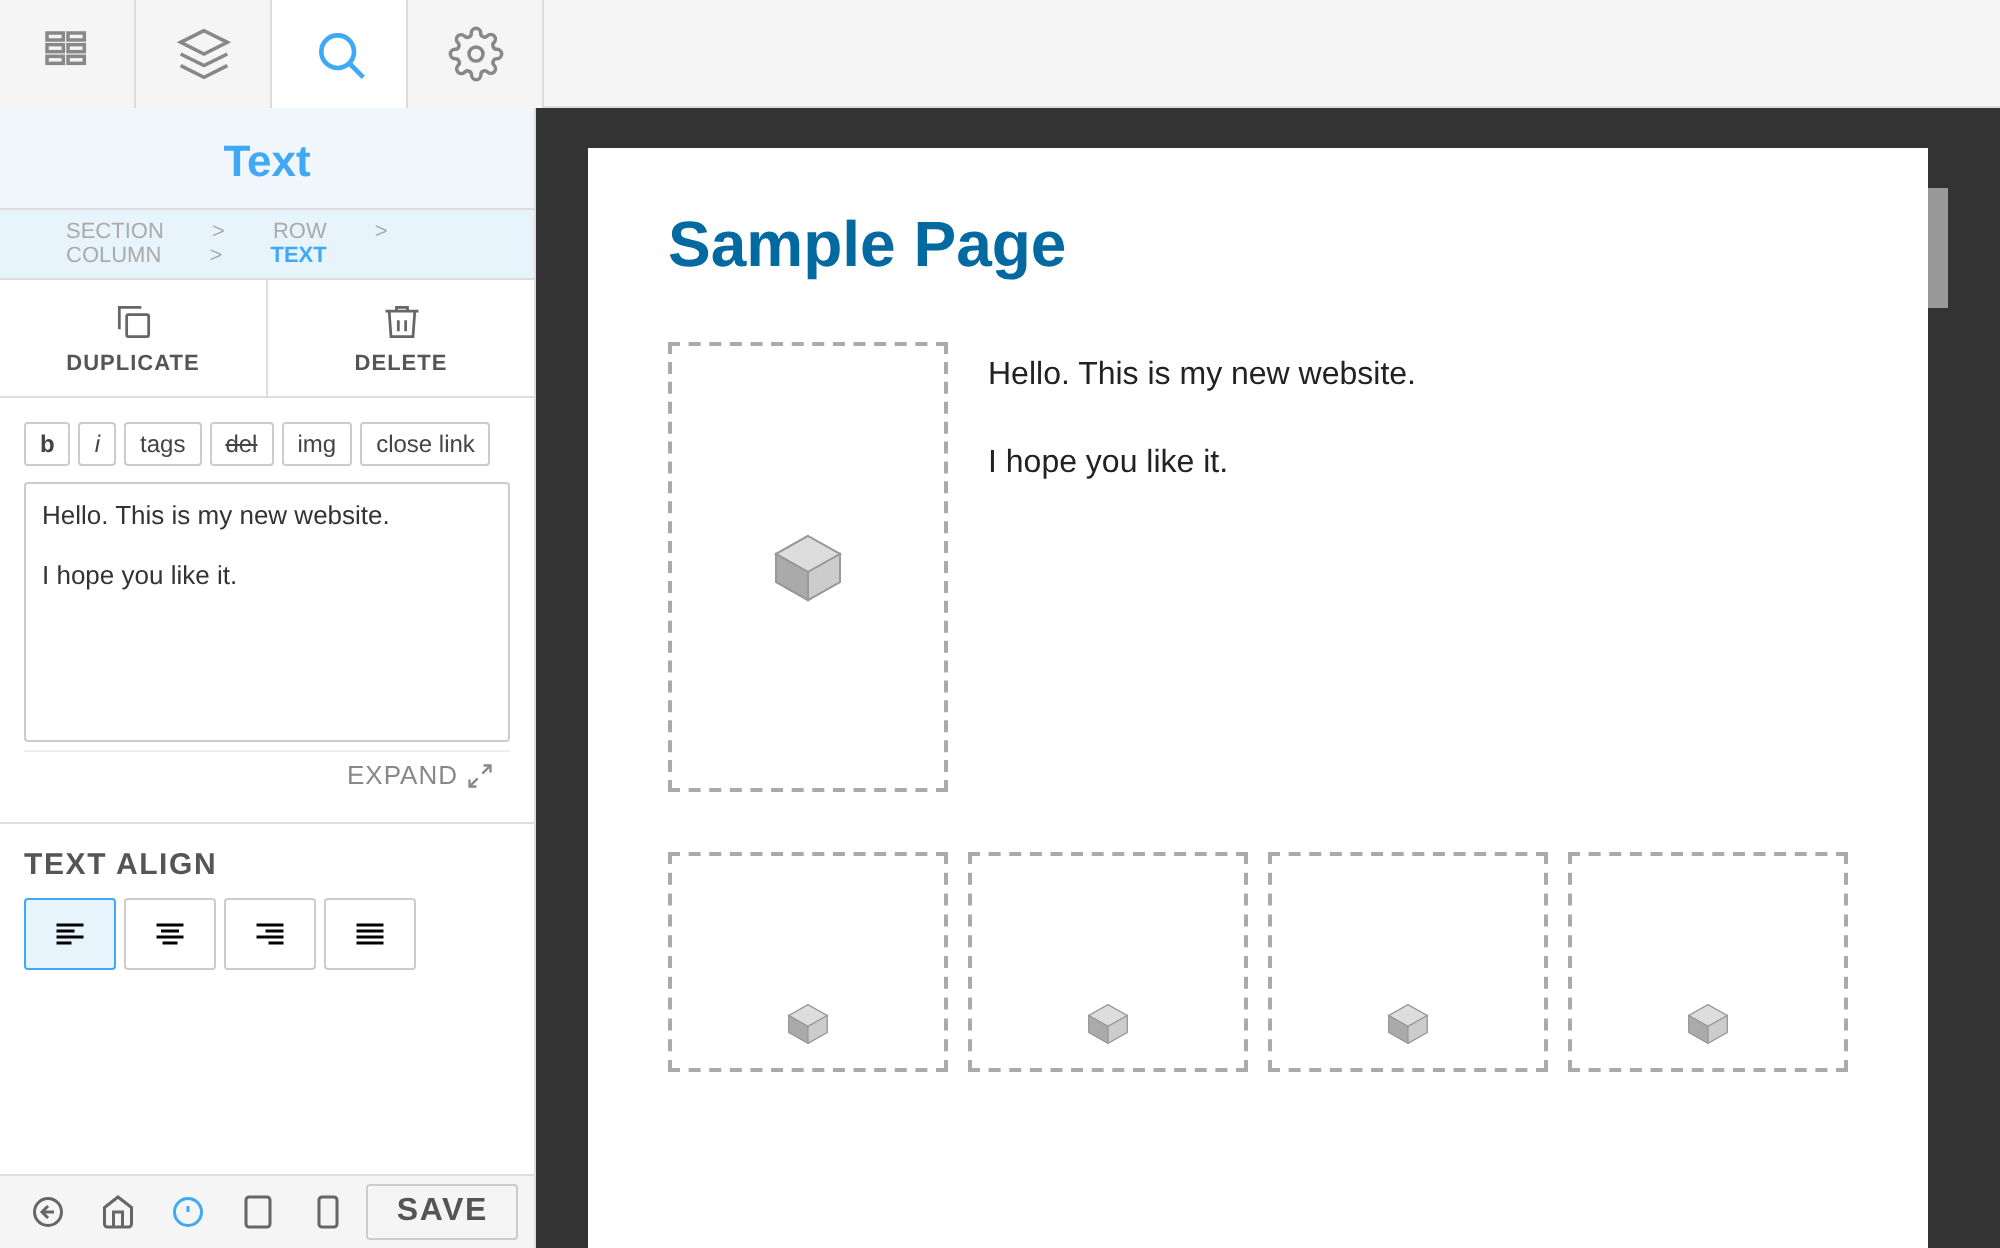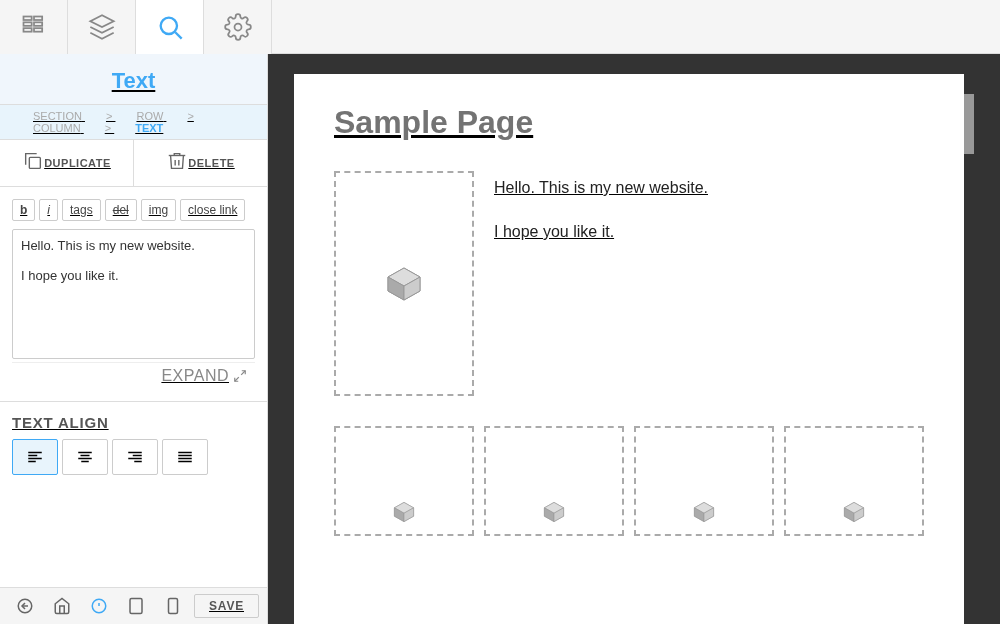--- a/index.html
+++ b/index.html
@@ -29,21 +29,20 @@
       background: #fff;
       color: #3fa9f5;
     }
     .toolbar-icon-btn svg { width: 28px; height: 28px; }
 
     
     .main-layout {
       display: flex;
       flex: 1;
       overflow: hidden;
-      text-decoration: underline;
     }
 
     
     .sidebar {
       width: 268px;
       background: #fff;
       border-right: 1px solid #ddd;
       display: flex;
       flex-direction: column;
       flex-shrink: 0;
@@ -70,21 +69,21 @@
     .breadcrumb span { color: #aaa; margin-left: 21px; }
     .breadcrumb .current { color: #3fa9f5; font-weight: bold; }
 
     .action-buttons {
       display: flex;
       border-bottom: 1px solid #ddd;
     }
     .action-btn {
       flex: 1;
       display: flex;
-      flex-direction: row;
+      flex-direction: column;
       align-items: center;
       justify-content: center;
       padding: 10px 4px;
       cursor: pointer;
       font-size: 11px;
       font-weight: bold;
       color: #555;
       letter-spacing: 0.5px;
       border-right: 1px solid #ddd;
     }
@@ -145,21 +144,21 @@
       height: 130px;
       color: #333;
       font-family: Arial, sans-serif;
     }
 
     .expand-bar {
       display: flex;
       justify-content: flex-end;
       align-items: center;
       padding: 4px 8px;
-      font-size: 16px;
+      font-size: 13px;
       color: #888;
       cursor: pointer;
       letter-spacing: 0.5px;
       border-top: 1px solid #eee;
       margin-top: -1px;
       gap: 4px;
     }
 
     .text-align-section {
       padding: 12px;
@@ -196,21 +195,21 @@
       justify-content: center;
       cursor: pointer;
       border-radius: 3px;
       color: #666;
     }
     .bottom-btn.active { color: #3fa9f5; }
     .bottom-btn svg { width: 18px; height: 18px; }
     .save-btn {
       margin-left: auto;
       padding: 4px 14px;
-      font-size: 12px;
+      font-size: 16px;
       font-weight: bold;
       letter-spacing: 0.8px;
       background: #f5f5f5;
       border: 1px solid #ccc;
       cursor: pointer;
       color: #555;
       border-radius: 2px;
     }
 
     
@@ -225,21 +224,21 @@
     }
     .page-canvas {
       background: #fff;
       width: 670px;
       min-height: 580px;
       padding: 30px 40px;
     }
     .page-title {
       font-size: 32px;
       font-weight: bold;
-      color: #737373;
+      color: #0369a1;
       margin-bottom: 30px;
     }
 
     
     .content-row {
       display: flex;
       gap: 20px;
       margin-bottom: 30px;
     }
     .image-placeholder {

